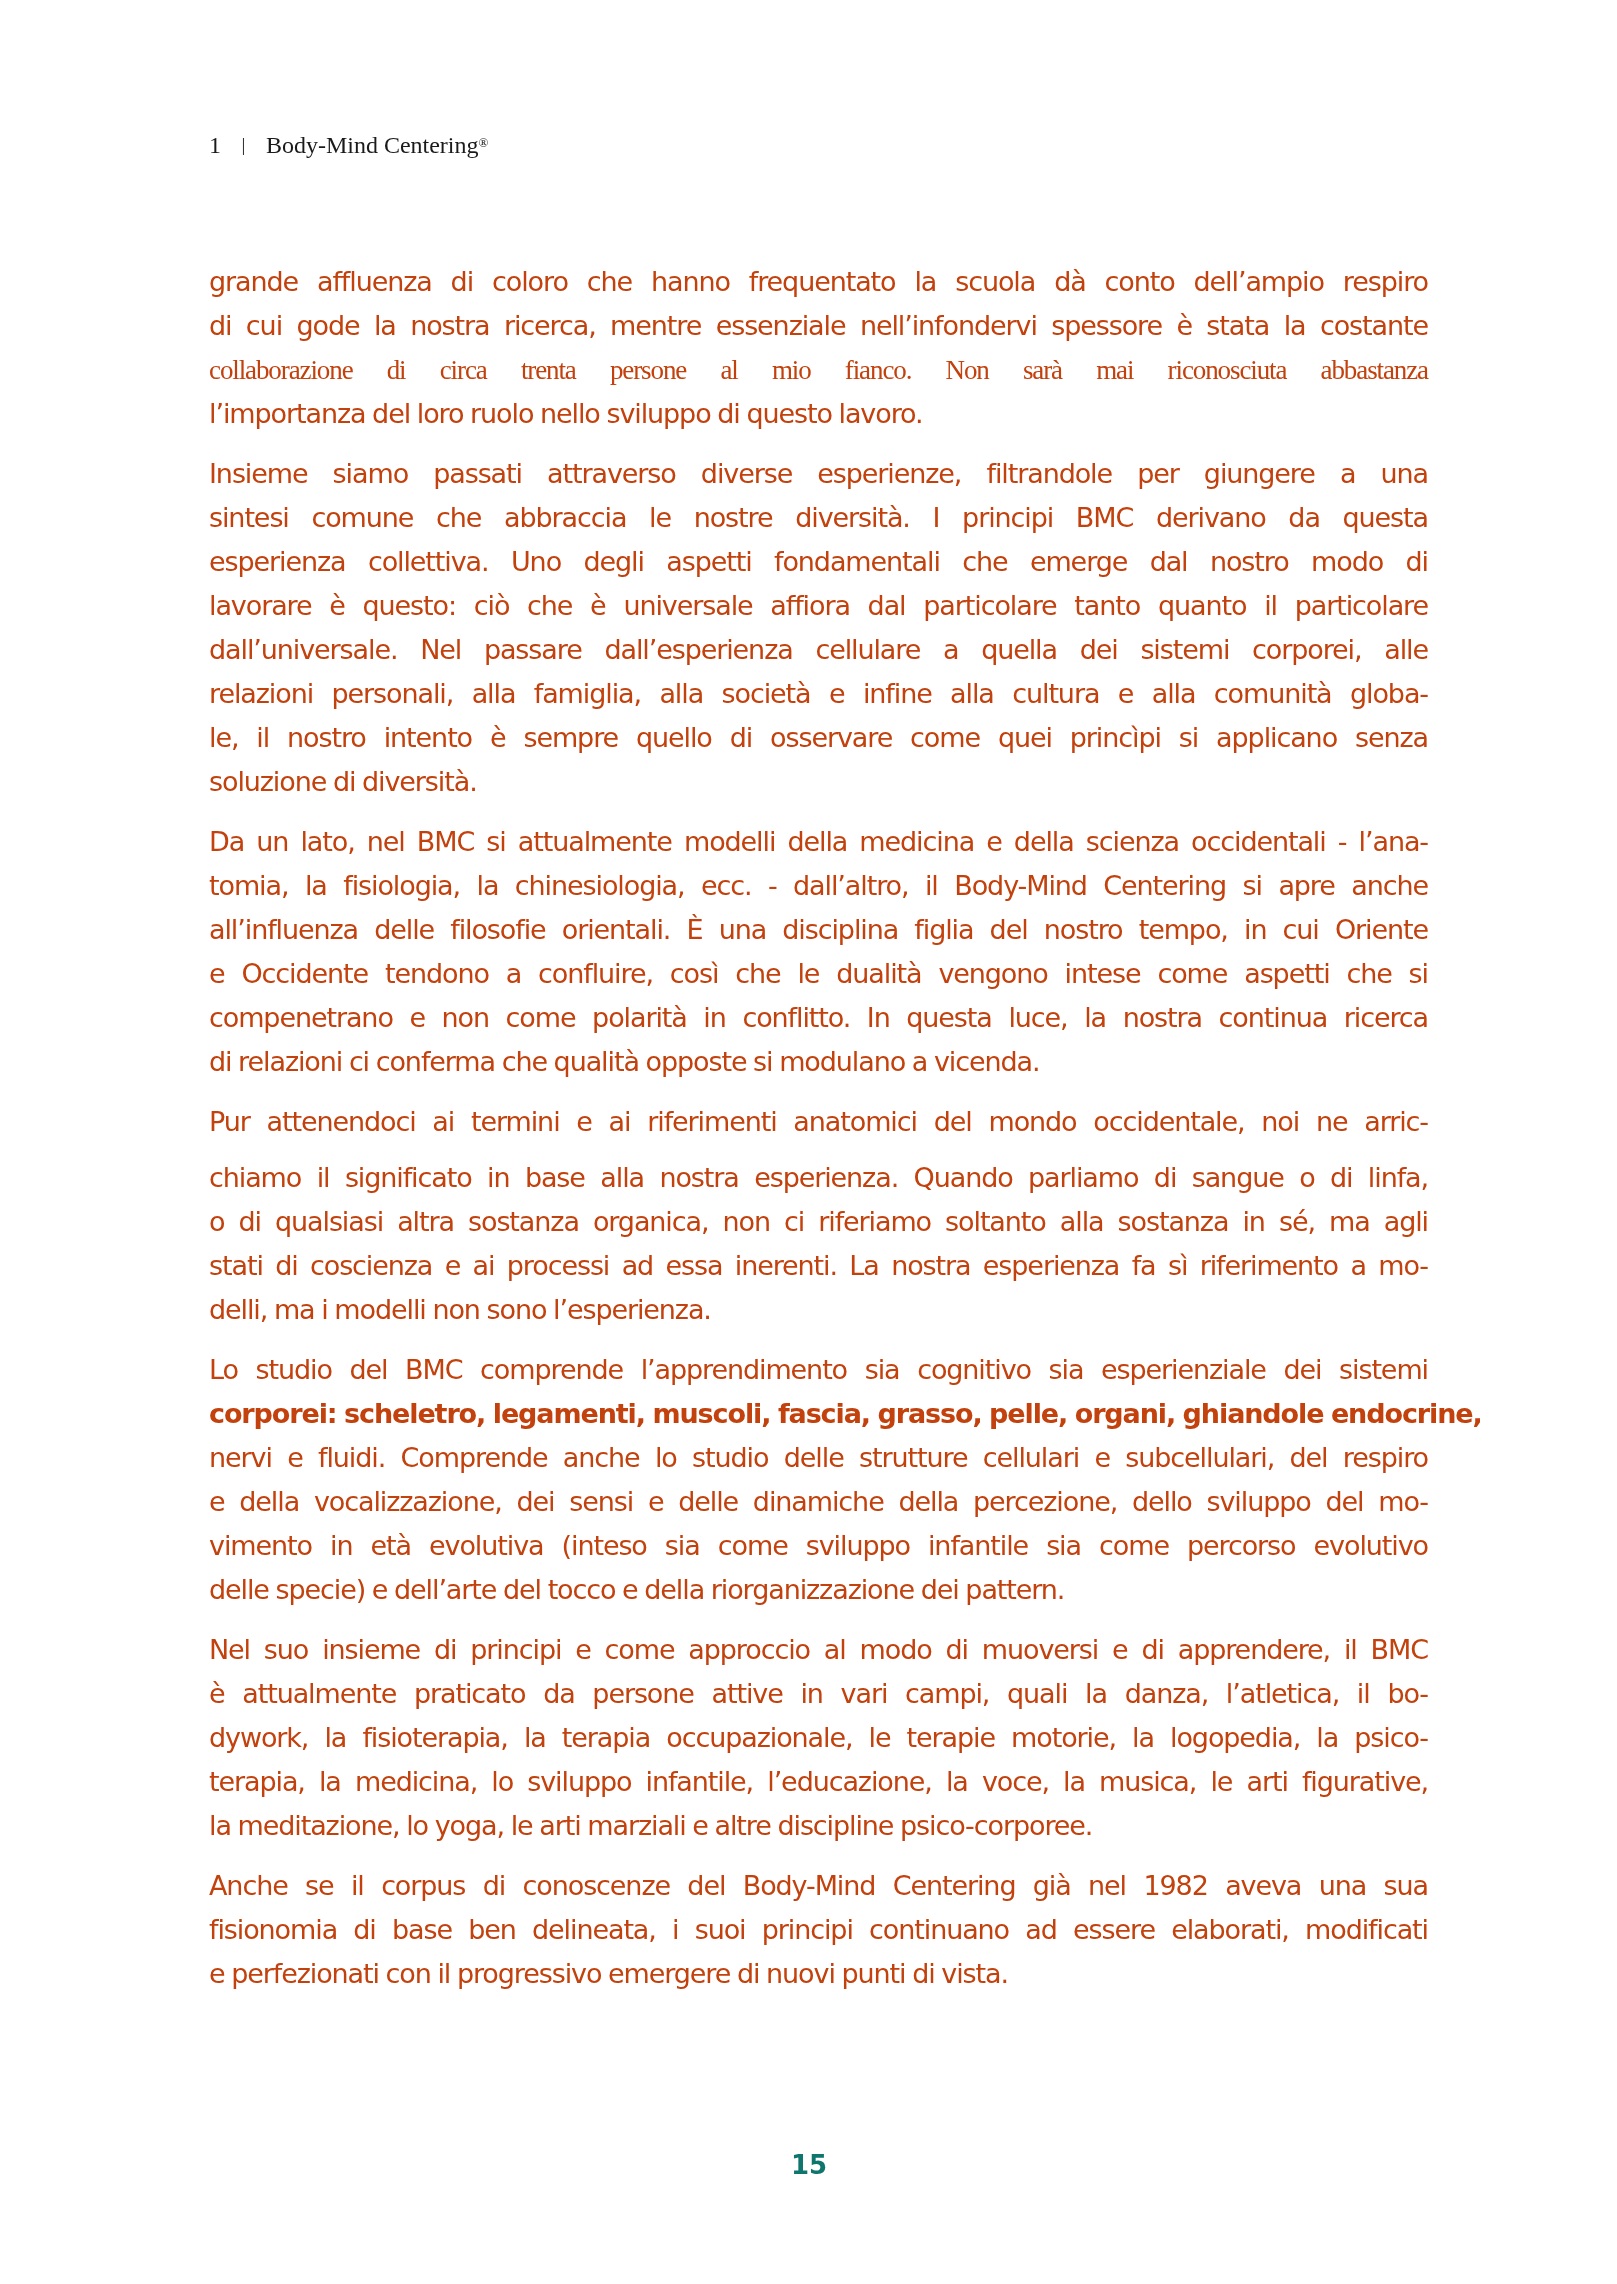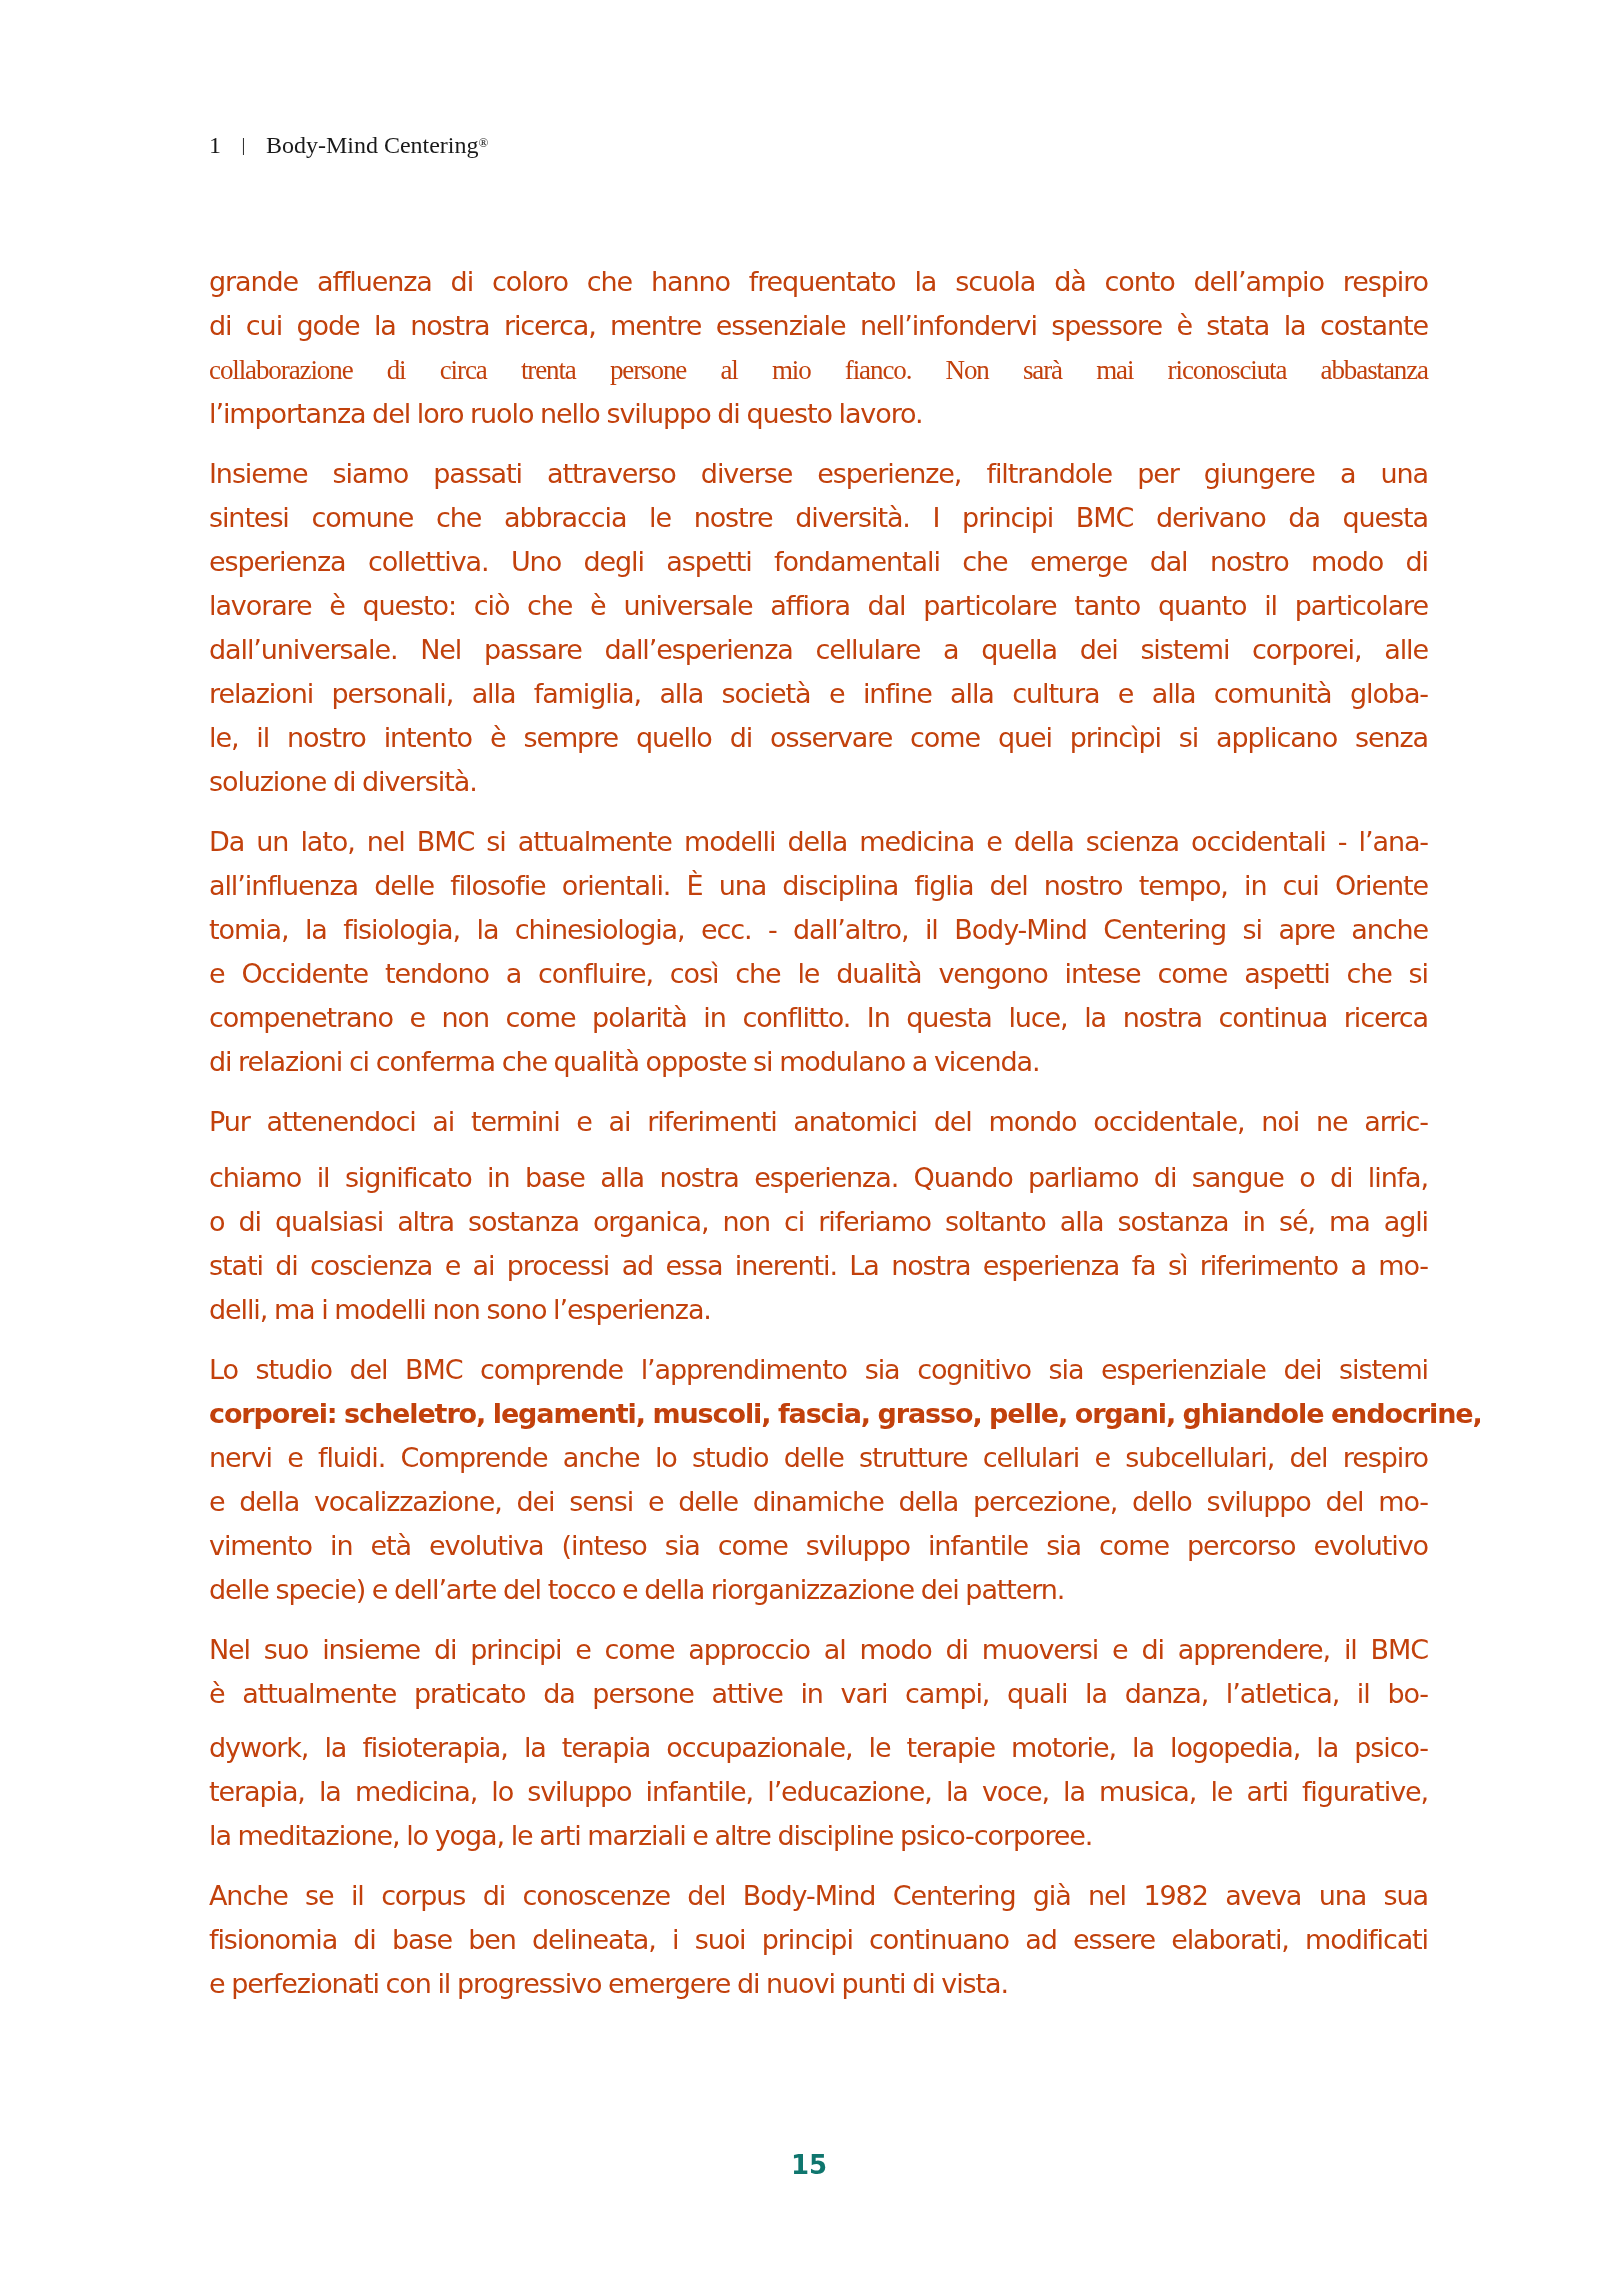--- a/index.html
+++ b/index.html
@@ -89,22 +89,22 @@
     <span class="line" style="white-space: nowrap;"><span style="white-space: nowrap; word-spacing: calc(-0.8px);">sintesi comune che abbraccia le nostre diversità. I principi BMC derivano da questa</span></span>
     <span class="line" style="white-space: nowrap;"><span style="white-space: nowrap; word-spacing: calc(-0.8px);">esperienza collettiva. Uno degli aspetti fondamentali che emerge dal nostro modo di</span></span>
     <span class="line" style="white-space: nowrap;"><span style="white-space: nowrap; word-spacing: calc(-0.8px);">lavorare è questo: ciò che è universale affiora dal particolare tanto quanto il particolare</span></span>
     <span class="line" style="white-space: nowrap;"><span style="white-space: nowrap; word-spacing: calc(-0.8px);">dall’universale. Nel passare dall’esperienza cellulare a quella dei sistemi corporei, alle</span></span>
     <span class="line" style="white-space: nowrap;"><span style="white-space: nowrap; word-spacing: calc(-0.8px);">relazioni personali, alla famiglia, alla società e infine alla cultura e alla comunità globa-</span></span>
     <span class="line" style="white-space: nowrap;"><span style="white-space: nowrap; word-spacing: calc(-0.8px);">le, il nostro intento è sempre quello di osservare come quei princìpi si applicano senza</span></span>
     <span class="line last" style="white-space: nowrap;"><span style="white-space: nowrap;">soluzione di diversità.</span></span>
   </p>
   <p class="para">
     <span class="line" style="white-space: nowrap;"><span style="white-space: nowrap; word-spacing: calc(-0.8px);">Da un lato, nel BMC si attualmente modelli della medicina e della scienza occidentali - l’ana-</span></span>
+    <span class="line" style="white-space: nowrap;"><span style="white-space: nowrap; word-spacing: calc(-0.8px);">tomia, la fisiologia, la chinesiologia, ecc. - dall’altro, il Body-Mind Centering si apre anche</span></span>
     <span class="line" style="white-space: nowrap;"><span style="white-space: nowrap; word-spacing: calc(-0.8px);">all’influenza delle filosofie orientali. È una disciplina figlia del nostro tempo, in cui Oriente</span></span>
-    <span class="line" style="white-space: nowrap;"><span style="white-space: nowrap; word-spacing: calc(-0.8px);">tomia, la fisiologia, la chinesiologia, ecc. - dall’altro, il Body-Mind Centering si apre anche</span></span>
     <span class="line" style="white-space: nowrap;"><span style="white-space: nowrap; word-spacing: calc(-0.8px);">e Occidente tendono a confluire, così che le dualità vengono intese come aspetti che si</span></span>
     <span class="line" style="white-space: nowrap;"><span style="white-space: nowrap; word-spacing: calc(-0.8px);">compenetrano e non come polarità in conflitto. In questa luce, la nostra continua ricerca</span></span>
     <span class="line last" style="white-space: nowrap;"><span style="white-space: nowrap;">di relazioni ci conferma che qualità opposte si modulano a vicenda.</span></span>
   </p>
   <p class="para">
     <span class="line" style="white-space: nowrap;"><span style="white-space: nowrap; word-spacing: calc(-0.8px);">Pur attenendoci ai termini e ai riferimenti anatomici del mondo occidentale, noi ne arric-</span></span>
     <span class="line" style="white-space: nowrap; margin-top: 12px;"><span style="white-space: nowrap; word-spacing: calc(-0.8px);">chiamo il significato in base alla nostra esperienza. Quando parliamo di sangue o di linfa,</span></span>
     <span class="line" style="white-space: nowrap;"><span style="white-space: nowrap; word-spacing: calc(-0.8px);">o di qualsiasi altra sostanza organica, non ci riferiamo soltanto alla sostanza in sé, ma agli</span></span>
     <span class="line" style="white-space: nowrap;"><span style="white-space: nowrap; word-spacing: calc(-0.8px);">stati di coscienza e ai processi ad essa inerenti. La nostra esperienza fa sì riferimento a mo-</span></span>
     <span class="line last" style="white-space: nowrap;"><span style="white-space: nowrap;">delli, ma i modelli non sono l’esperienza.</span></span>
@@ -113,21 +113,21 @@
     <span class="line" style="white-space: nowrap;"><span style="white-space: nowrap; word-spacing: calc(-0.8px);">Lo studio del BMC comprende l’apprendimento sia cognitivo sia esperienziale dei sistemi</span></span>
     <span class="line" style="white-space: nowrap; font-weight: bold;"><span style="white-space: nowrap; word-spacing: calc(-0.8px);">corporei: scheletro, legamenti, muscoli, fascia, grasso, pelle, organi, ghiandole endocrine,</span></span>
     <span class="line" style="white-space: nowrap;"><span style="white-space: nowrap; word-spacing: calc(-0.8px);">nervi e fluidi. Comprende anche lo studio delle strutture cellulari e subcellulari, del respiro</span></span>
     <span class="line" style="white-space: nowrap;"><span style="white-space: nowrap; word-spacing: calc(-0.8px);">e della vocalizzazione, dei sensi e delle dinamiche della percezione, dello sviluppo del mo-</span></span>
     <span class="line" style="white-space: nowrap;"><span style="white-space: nowrap; word-spacing: calc(-0.8px);">vimento in età evolutiva (inteso sia come sviluppo infantile sia come percorso evolutivo</span></span>
     <span class="line last" style="white-space: nowrap;"><span style="white-space: nowrap;">delle specie) e dell’arte del tocco e della riorganizzazione dei pattern.</span></span>
   </p>
   <p class="para">
     <span class="line" style="white-space: nowrap;"><span style="white-space: nowrap; word-spacing: calc(-0.8px);">Nel suo insieme di principi e come approccio al modo di muoversi e di apprendere, il BMC</span></span>
     <span class="line" style="white-space: nowrap;"><span style="white-space: nowrap; word-spacing: calc(-0.8px);">è attualmente praticato da persone attive in vari campi, quali la danza, l’atletica, il bo-</span></span>
-    <span class="line" style="white-space: nowrap; margin-top: 10px;"><span style="white-space: nowrap; word-spacing: calc(-0.8px);">dywork, la fisioterapia, la terapia occupazionale, le terapie motorie, la logopedia, la psico-</span></span>
+    <span class="line" style="white-space: nowrap;"><span style="white-space: nowrap; word-spacing: calc(-0.8px);">dywork, la fisioterapia, la terapia occupazionale, le terapie motorie, la logopedia, la psico-</span></span>
     <span class="line" style="white-space: nowrap;"><span style="white-space: nowrap; word-spacing: calc(-0.8px);">terapia, la medicina, lo sviluppo infantile, l’educazione, la voce, la musica, le arti figurative,</span></span>
     <span class="line last" style="white-space: nowrap;"><span style="white-space: nowrap;">la meditazione, lo yoga, le arti marziali e altre discipline psico-corporee.</span></span>
   </p>
   <p class="para">
     <span class="line" style="white-space: nowrap;"><span style="white-space: nowrap; word-spacing: calc(-0.8px);">Anche se il corpus di conoscenze del Body-Mind Centering già nel 1982 aveva una sua</span></span>
     <span class="line" style="white-space: nowrap;"><span style="white-space: nowrap; word-spacing: calc(-0.8px);">fisionomia di base ben delineata, i suoi principi continuano ad essere elaborati, modificati</span></span>
     <span class="line last" style="white-space: nowrap;"><span style="white-space: nowrap;">e perfezionati con il progressivo emergere di nuovi punti di vista.</span></span>
   </p>
 </div>
 

